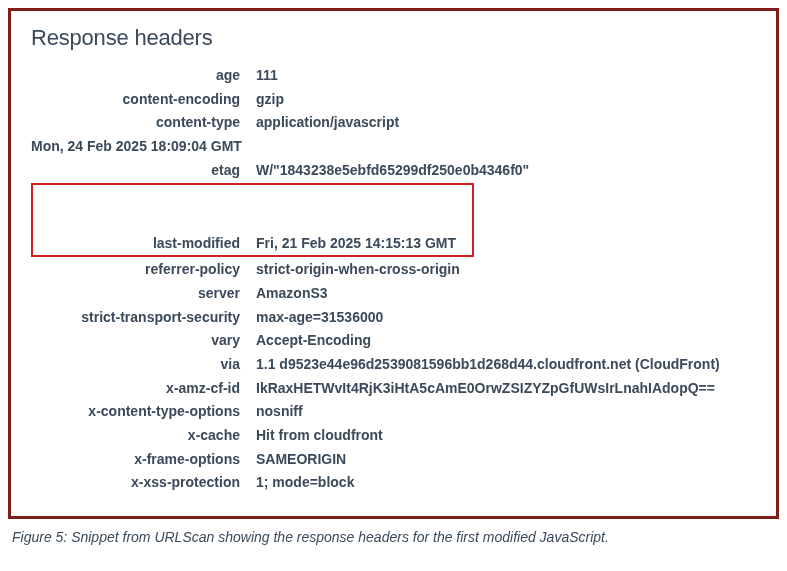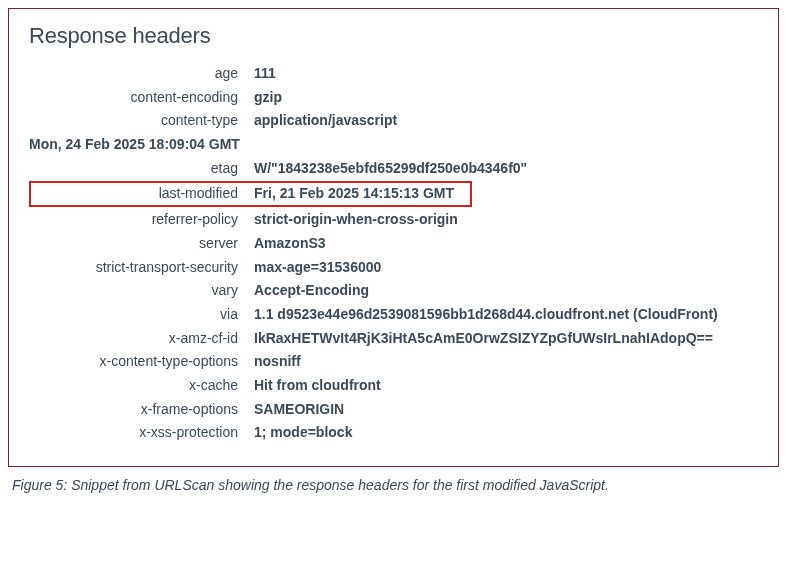--- a/index.html
+++ b/index.html
@@ -7,21 +7,21 @@
       margin: 0;
       padding: 0;
     }
     body {
       font-family: -apple-system, BlinkMacSystemFont, "Segoe UI", Helvetica, Arial, sans-serif;
       background: #ffffff;
       padding: 8px;
       width: 787px;
     }
     .panel {
-      border: 1px solid #7f1d1d;
+      border: 3px solid #7f1d1d;
       padding: 14px 20px 20px 20px;
       background: #ffffff;
     }
     .panel-title {
       font-size: 22px;
       font-weight: 400;
       color: #3a4a5a;
       margin-bottom: 14px;
       letter-spacing: -0.2px;
     }
@@ -31,40 +31,41 @@
       line-height: 1.55;
     }
     .header-row {
       display: flex;
       align-items: baseline;
       margin-bottom: 2px;
     }
     .header-key {
       flex: 0 0 225px;
       text-align: right;
-      font-weight: 400;
+      font-weight: 700;
       color: #3a4a5a;
       padding-right: 16px;
     }
     .header-val {
       flex: 1 1 auto;
       font-weight: 700;
       color: #3a4a5a;
       word-break: break-word;
       padding-right: 8px;
     }
     .highlight-row {
       display: inline-flex;
       border: 2px solid #d21f1f;
       padding: 0 8px 0 0;
       align-items: baseline;
     }
     .highlight-row .header-key {
       flex: 0 0 223px;
       padding-left: 4px;
+      margin-top: 48px;
     }
     .caption {
       font-size: 14px;
       color: #3a4a5a;
       margin-top: 10px;
       padding-left: 4px;
       font-style: italic;
     }
   </style>
 </head>

